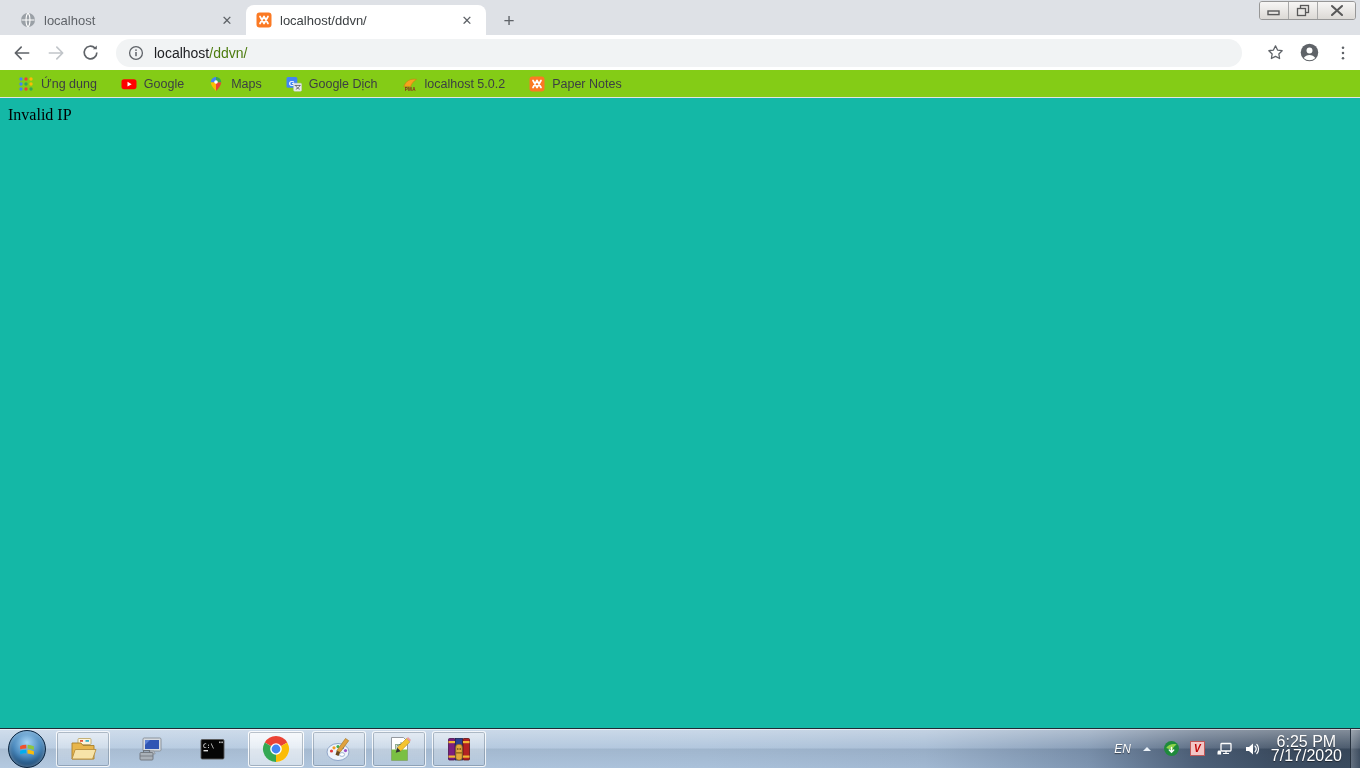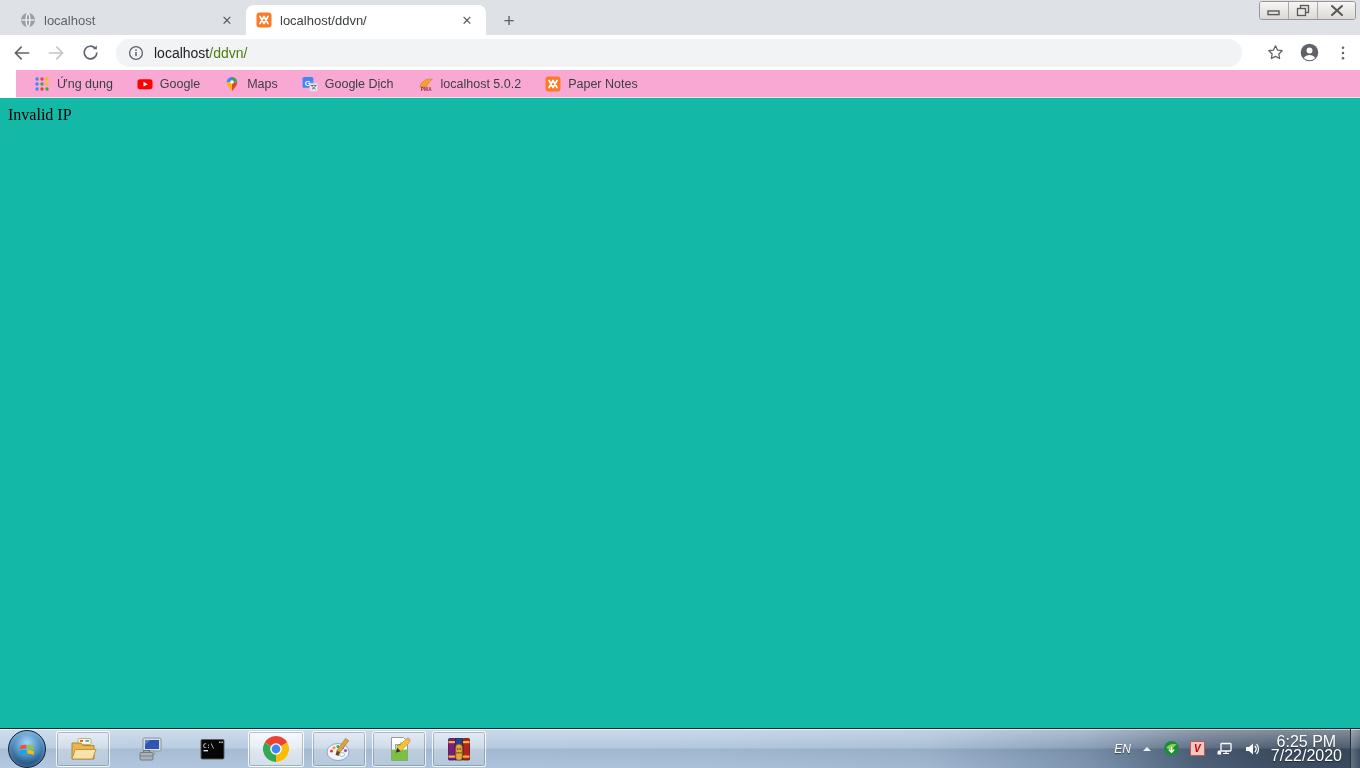--- a/index.html
+++ b/index.html
@@ -32,22 +32,22 @@
          justify-content:center; margin-right:6px; }
   .omnibox { flex:1; height:28px; margin:0 6px 0 6px; background:#f1f3f4; border-radius:14px;
          display:flex; align-items:center; padding:0 12px; max-width:1135px; }
   .omnibox .url { font-size:14px; margin-left:10px; }
   .url .host { color:#202124; }
   .url .path { color:#4d7c0f; }
   .tb-right { display:flex; align-items:center; margin-left:4px; }
   .tb-right > div { margin-left:14px; display:flex; align-items:center; justify-content:center; }
 
   
-  .bookmarks { height:28px; background:#f9a8d4; display:flex; align-items:center;
-         padding:0 10px; border-bottom:1px solid #e2e3e6;margin-left:16px; }
+  .bookmarks { height:28px; background:#84cc16; display:flex; align-items:center;
+         padding:0 10px; border-bottom:1px solid #e2e3e6; }
   .bm { display:flex; align-items:center; height:22px; padding:0 8px; border-radius:11px;
          font-size:12.5px; color:#3c4043; margin-right:8px; white-space:nowrap; }
   .bm svg, .bm .bmic { margin-right:7px; }
 
   
   .content { height:630px; background:#14b8a6; padding:8px; }
   .content .bodytext { font-family:"Liberation Serif", serif; font-size:16px; color:#000; }
 
   
   .taskbar { position:absolute; left:0; bottom:0; width:1360px; height:40px;
@@ -370,17 +370,17 @@
       </svg>
     </div>
     <div class="tray-item">
       <svg width="18" height="18" viewBox="0 0 18 18">
         <path d="M3 7v4h3l4 3.5v-11L6 7z" fill="#fff"></path>
         <path d="M12 6.2a4.2 4.2 0 0 1 0 5.6M13.8 4.4a7 7 0 0 1 0 9.2" stroke="#fff" stroke-width="1.2" fill="none" stroke-linecap="round"></path>
       </svg>
     </div>
     <div class="clock">
       <div>6:25 PM</div>
-      <div>7/22/2020</div>
+      <div>7/17/2020</div>
     </div>
     <div class="showdesk"></div>
   </div>
 </div>
 
 </body></html>

